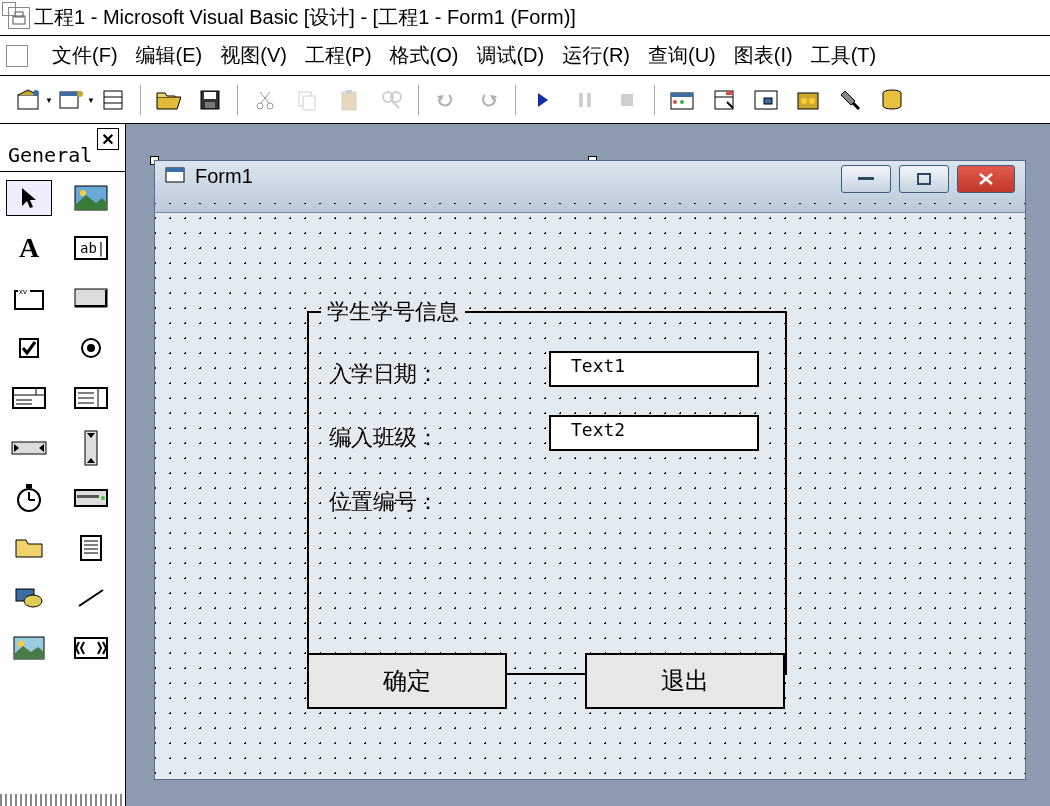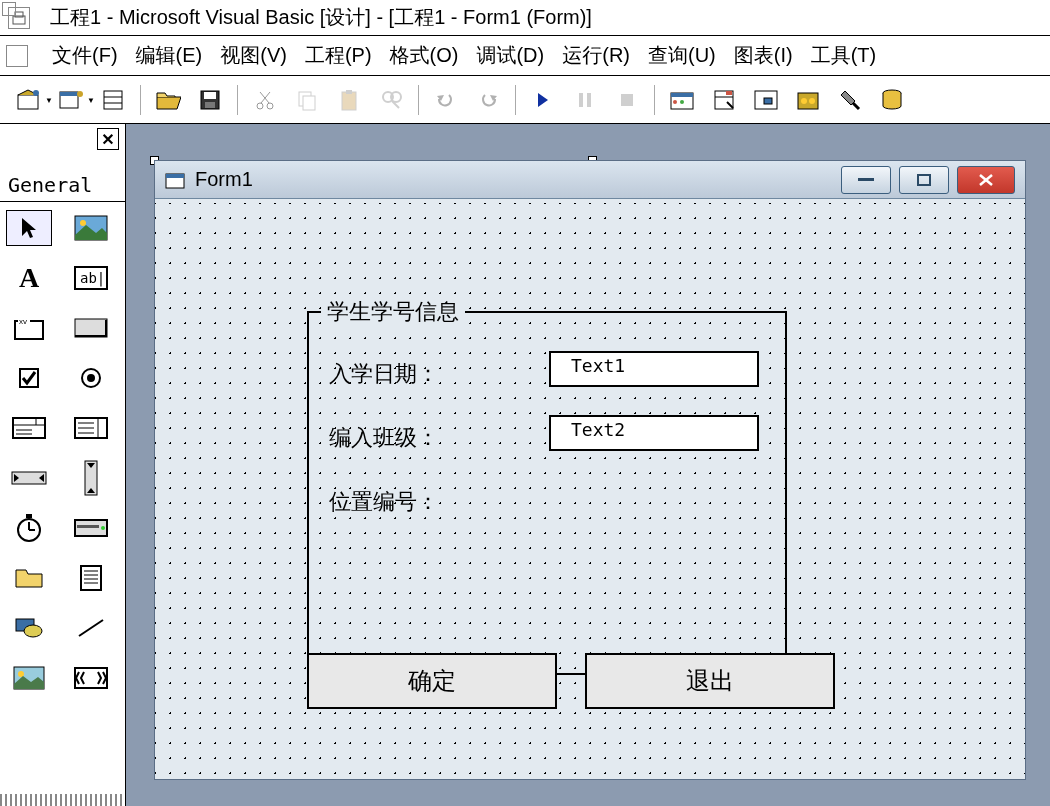--- a/index.html
+++ b/index.html
@@ -1,50 +1,50 @@
 <!DOCTYPE html>
 <html><head>
 <meta charset="utf-8">
 <style>
 *{box-sizing:border-box;margin:0;padding:0}
 body{font-family:"SimSun","Microsoft YaHei",sans-serif;font-size:16px;background:#fff;width:1050px;height:806px;overflow:hidden;color:#000}
-.titlebar{display:flex;align-items:center;height:36px;padding:0 8px;border-bottom:1px solid #000;gap:20px}
+.titlebar{display:flex;align-items:center;height:36px;padding:0 8px;border-bottom:1px solid #000;gap:4px}
 .title-icon{width:22px;height:22px;display:inline-flex;align-items:center;justify-content:center;border:1px solid #888}
 .titlebar-text{font-size:20px}
 .menubar{display:flex;align-items:center;height:40px;padding:0 6px;border-bottom:1px solid #000;gap:18px}
 .menubar .m-item{font-size:20px;white-space:nowrap;display:flex;align-items:center;gap:4px}
 .mdi-icon{width:22px;height:22px;display:inline-flex;align-items:center;justify-content:center;border:1px solid #888;margin-right:6px}
 .toolbar{display:flex;align-items:center;height:48px;padding:0 8px;border-bottom:1px solid #000;background:#fff}
 .tbtn{width:34px;height:34px;margin:0 4px;display:inline-flex;align-items:center;justify-content:center;position:relative}
 .tsep{width:1px;height:30px;background:#aaa;margin:0 6px}
 .tdrop{font-size:8px;position:absolute;right:-7px;top:13px}
 .workspace{display:flex;height:682px;position:relative}
 .side{width:126px;border-right:1px solid #000;position:relative;display:flex;flex-direction:column}
 .side-closex{position:absolute;top:4px;right:6px;width:22px;height:22px;border:1px solid #000;display:flex;align-items:center;justify-content:center;font-weight:bold;background:#fff}
-.side-tab{margin-top:45px;padding:4px 8px;font-family:monospace;font-size:20px;border-bottom:1px solid #000}
+.side-tab{margin-top:15px;padding:4px 8px;font-family:monospace;font-size:20px;border-bottom:1px solid #000}
 .toolbox{display:grid;grid-template-columns:1fr 1fr;padding:8px 6px;gap:14px 10px}
 .tool{width:46px;height:36px;display:flex;align-items:center;justify-content:center}
 .tool.sel{border:1px solid #000;background:#eef}
 .side-hatch{height:12px;background:repeating-linear-gradient(90deg,#888 0 2px,transparent 2px 5px);margin-top:auto}
 .mdi{flex:1;background:#8c9bb0;position:relative}
 .form-frame{position:absolute;left:28px;top:36px;width:872px;height:620px;background:#e3eaf0;border:1px solid #5b6e86}
-.form-titlebar{height:38px;background:linear-gradient(#dbe5ef,#bcc9d8);border-bottom:1px solid #6f88a0;display:flex;align-items:center;padding:4px 10px;gap:10px}
+.form-titlebar{height:52px;background:linear-gradient(#dbe5ef,#bcc9d8);border-bottom:1px solid #6f88a0;display:flex;padding:4px 10px;gap:10px}
 .form-titlebar-text{font-size:20px}
 .winbtns{margin-left:auto;display:flex;gap:8px}
 .winbtn{width:50px;height:28px;border:1px solid #3b5e7e;border-radius:3px;background:linear-gradient(#f2f6fa,#c6d3e0);display:flex;align-items:center;justify-content:center}
 .winbtn.close{background:linear-gradient(#e25b4e,#c2372b);color:#fff;font-weight:bold;width:58px}
 .dotbg{position:absolute;left:0;top:42px;right:0;bottom:0;background-image:radial-gradient(#000 1px,transparent 1px);background-size:15px 15px;background-position:8px 8px}
 .groupbox{position:absolute;left:152px;top:108px;width:480px;height:364px;border:2px solid #000;background:transparent}
 .groupbox-legend{position:absolute;left:12px;top:-16px;background:#e3eaf0;padding:0 6px;font-size:22px}
 .row{position:absolute;display:flex;align-items:flex-start}
 .lbl{font-size:22px;width:140px}
 .txtbox{width:210px;height:36px;border:2px solid #000;background:#fff;padding:2px 20px;font-family:monospace;font-size:18px}
 .r1{left:20px;top:46px}.r2{left:20px;top:110px}.r3{left:20px;top:174px}.r4{left:20px;top:238px}
 .tb1{left:240px;top:38px}.tb2{left:240px;top:102px}.tb3{left:240px;top:166px}.tb4{left:240px;top:230px}
-.btn{position:absolute;width:250px;height:56px;border:2px solid #000;background:#e8e8e8;display:flex;align-items:center;justify-content:center;font-size:24px}
+.btn{position:absolute;width:200px;height:56px;border:2px solid #000;background:#e8e8e8;display:flex;align-items:center;justify-content:center;font-size:24px}
 .btn1{left:152px;top:450px}
 .btn2{left:430px;top:450px}
 .sel-handle{position:absolute;width:9px;height:9px;background:#fff;border:1px solid #000}
 .sh1{left:24px;top:32px}.sh2{left:462px;top:32px}
 .mdi-inner{position:absolute;left:2px;top:2px;width:14px;height:14px;border:1px solid #888}
 svg{display:block}
 </style>
 </head>
 <body>
 

